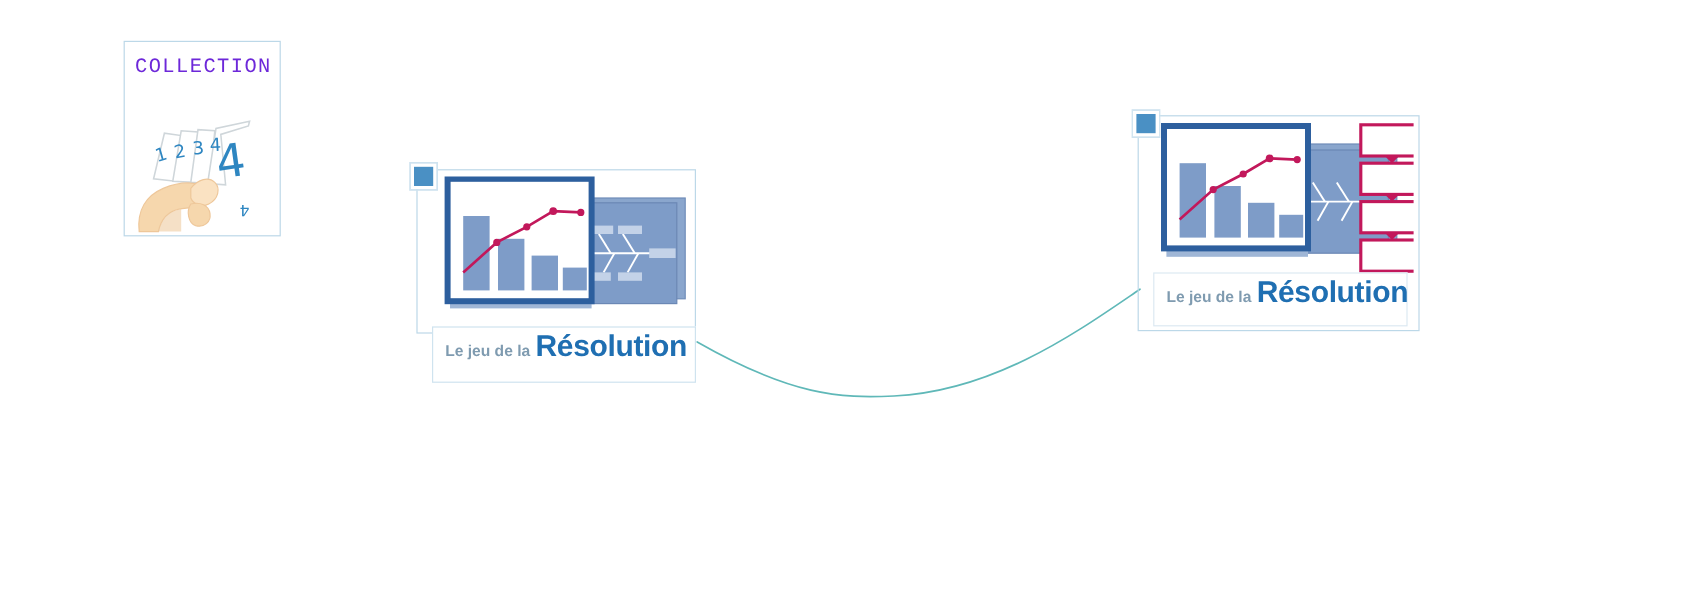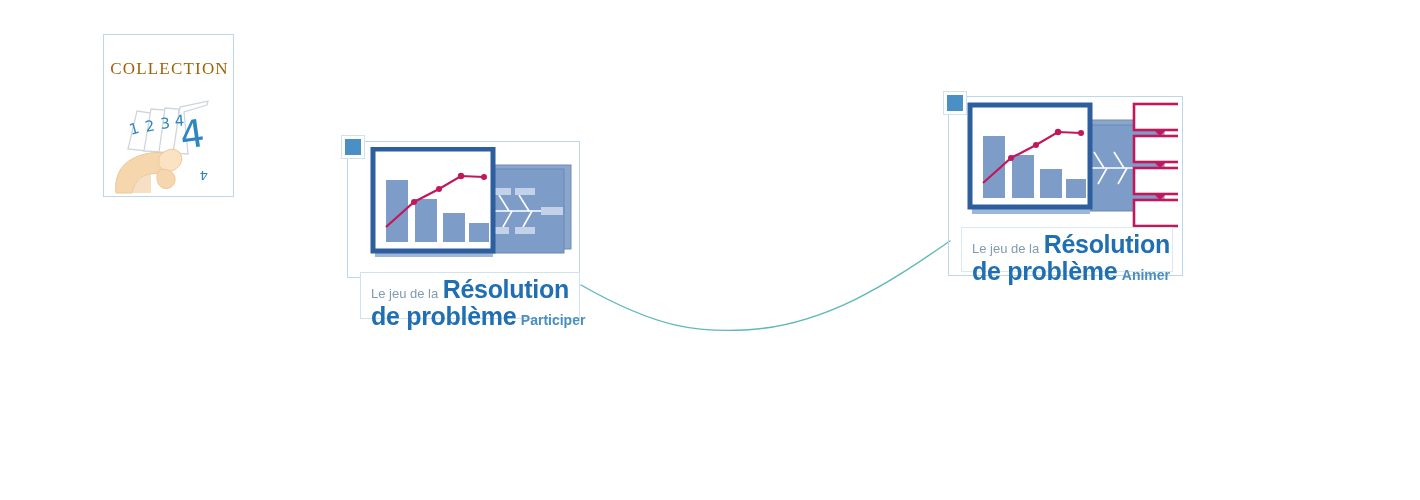--- a/index.html
+++ b/index.html
@@ -22,25 +22,25 @@
     width:22px;height:22px;
     background:#4a90c4;
     border:3px solid #ffffff;
     box-sizing:border-box;
     outline:1px solid #cfe3ef;
   }
 
   
   #collection-card{left:103px;top:34px;width:131px;height:163px;}
   .collection-title{
-    position:absolute;left:0;top:24px;width:131px;
+    position:absolute;left:0;top:12px;width:131px;
     text-align:center;
     font-size:17px;letter-spacing:1.2px;
-    color:#a16207;
-    font-family:Liberation Serif, serif;
+    color:#6d28d9;
+    font-family:Liberation Mono, monospace;
   }
   .collection-art{position:absolute;left:0;top:36px;width:131px;height:125px;}
 
   
   .product-card{position:absolute;}
   .pc-frame{
     position:absolute;left:0;top:0;right:0;bottom:0;
     border:1px solid #bcd8e8;box-sizing:border-box;background:transparent;
   }
   .pc-art{position:absolute;}
@@ -48,21 +48,21 @@
     position:absolute;
     border:1px solid #cfe3ef;
     background:#ffffff;
     box-sizing:border-box;
     padding:4px 8px 5px 10px;
     line-height:1.0;
   }
   .cap-line1{white-space:nowrap;}
   .cap-line2{white-space:nowrap;margin-top:2px;}
   .cap-small{
-    font-size:13px;color:#7f9bb0;font-weight:normal;
+    font-size:13px;color:#7f9bb0;font-weight:bold;
     font-family:"Liberation Sans", sans-serif;
   }
   .cap-big{
     font-size:25px;font-weight:bold;color:#1f6fb2;
     font-family:Liberation Sans, sans-serif;letter-spacing:-0.3px;
   }
   .cap-tag{
     font-size:14px;font-weight:bold;color:#4a8fc0;
     font-family:"Liberation Sans", sans-serif;
   }
@@ -167,24 +167,20 @@
         <circle cx="70" cy="42" r="3"></circle>
         <circle cx="92" cy="29" r="3.2"></circle>
         <circle cx="115" cy="30" r="3"></circle>
       </g>
     </svg>
 
     <div class="pc-caption">
       <div class="cap-line1">
         <span class="cap-small">Le jeu de la</span>
         <span class="cap-big">Résolution</span>
-      </div>
-      <div class="cap-line2">
-        <span class="cap-big">de problème</span>
-        <span class="cap-tag">Participer</span>
       </div>
     </div>
   </div>
 
   <div class="product-card" id="card-animer">
     <div class="pc-frame"></div>
     <div class="corner-sq"></div>
 
     <svg class="pc-art" viewBox="0 0 212 128">
 
@@ -227,20 +223,16 @@
           <polygon points="188,92 200,92 194,98"></polygon>
         </g>
       </g>
     </svg>
 
     <div class="pc-caption">
       <div class="cap-line1">
         <span class="cap-small">Le jeu de la</span>
         <span class="cap-big">Résolution</span>
       </div>
-      <div class="cap-line2">
-        <span class="cap-big">de problème</span>
-        <span class="cap-tag">Animer</span>
-      </div>
     </div>
   </div>
 
 </div>
 
 </body></html>

